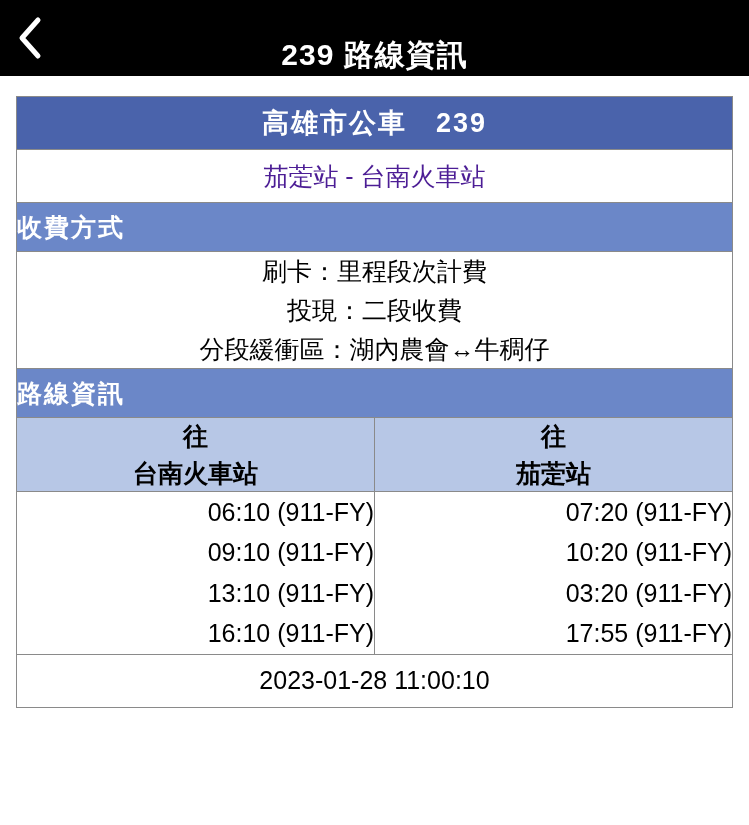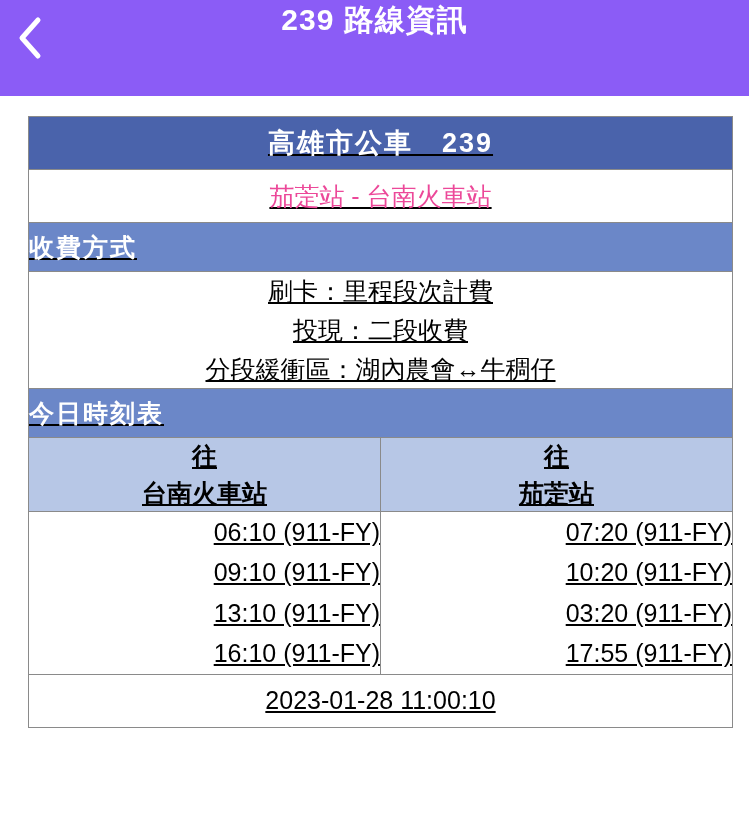--- a/index.html
+++ b/index.html
@@ -15,24 +15,24 @@
   }
   .app {
     width: 749px;
     height: 825px;
     background: #ffffff;
     display: flex;
     flex-direction: column;
   }
   
   .header {
-    height: 96px;
-    background: #8b5cf6;
+    height: 76px;
+    background: #000000;
     display: flex;
-    align-items: flex-start;
+    align-items: flex-end;
     position: relative;
     flex: 0 0 auto;
   }
   .back-btn {
     width: 60px;
     height: 76px;
     display: flex;
     align-items: center;
     justify-content: center;
     cursor: pointer;
@@ -47,23 +47,22 @@
     text-align: center;
     font-size: 30px;
     font-weight: bold;
     color: #ffffff;
     letter-spacing: 1px;
     pointer-events: none;
   }
   
   .content {
     flex: 1 1 auto;
-    padding: 20px 16px 0 28px;
+    padding: 20px 16px 0 16px;
     box-sizing: border-box;
-    text-decoration: underline;
   }
   .info-table {
     width: 100%;
     border-collapse: collapse;
     border: 1px solid #8a8a8a;
     table-layout: fixed;
   }
   .info-table td {
     border: 1px solid #8a8a8a;
     padding: 0;
@@ -72,21 +71,21 @@
     background: #4a63ab;
     color: #ffffff;
     text-align: center;
     font-size: 27px;
     font-weight: bold;
     height: 52px;
     letter-spacing: 2px;
   }
   .row-subtitle {
     background: #ffffff;
-    color: #ec4899;
+    color: #4c1d95;
     text-align: center;
     font-size: 25px;
     height: 52px;
   }
   .row-section {
     background: #6b87c8;
     color: #ffffff;
     font-size: 25px;
     font-weight: bold;
     height: 48px;
@@ -161,21 +160,21 @@
           <td class="row-section" colspan="2">收費方式</td>
         </tr>
         <tr>
           <td class="fare-cell" colspan="2">
             <div>刷卡：里程段次計費</div>
             <div>投現：二段收費</div>
             <div>分段緩衝區：湖內農會↔牛稠仔</div>
           </td>
         </tr>
         <tr>
-          <td class="row-section" colspan="2">今日時刻表</td>
+          <td class="row-section" colspan="2">路線資訊</td>
         </tr>
         <tr>
           <td class="dir-header">
             <div>往</div>
             <div>台南火車站</div>
           </td>
           <td class="dir-header">
             <div>往</div>
             <div>茄萣站</div>
           </td>

